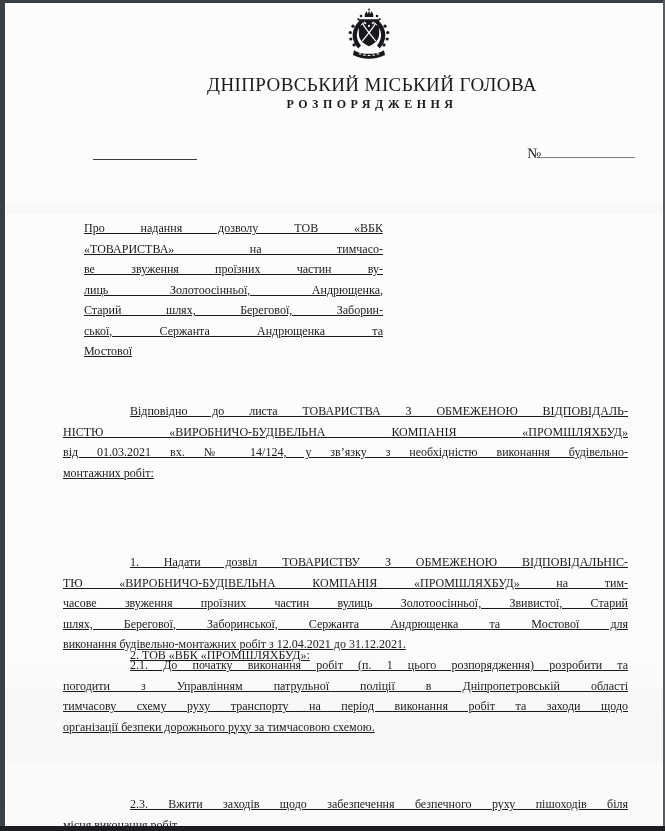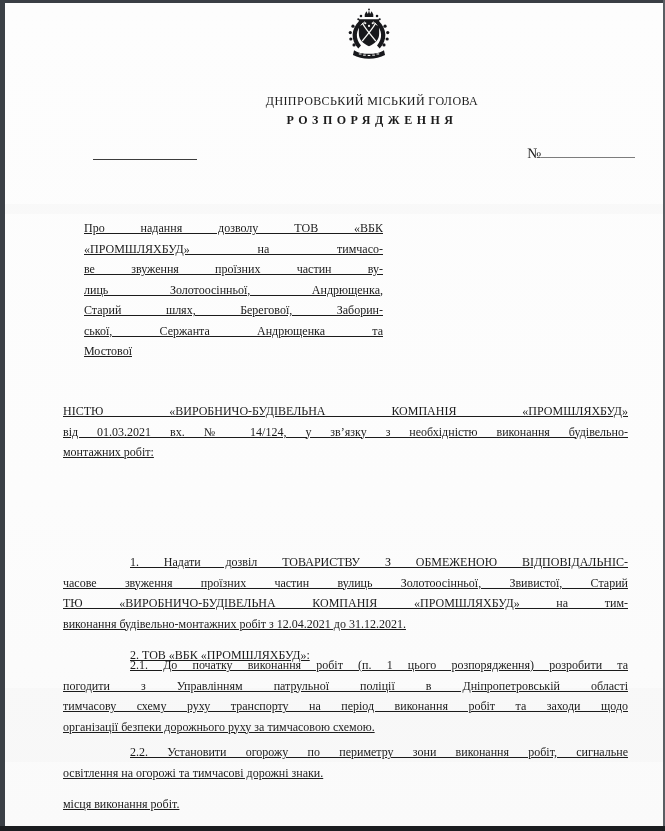--- a/index.html
+++ b/index.html
@@ -22,21 +22,21 @@
   .edge-left   { left: 0; top: 0; width: 5px;  height: 831px; background: #3b4046; }
   .edge-right  { right: 0; top: 0; width: 2px; height: 831px; background: #5a5e63; }
   .edge-bottom { left: 0; bottom: 0; width: 665px; height: 5px; background: #1b1d20; }
   .scan-band { position: absolute; left: 0; width: 665px; background: rgba(60,60,70,0.02); pointer-events: none; }
   .band1 { top: 204px; height: 10px; }
   .band2 { top: 688px; height: 74px; background: rgba(60,60,70,0.015); }
 
   .emblem { position: absolute; left: 343px; top: 8px; width: 52px; height: 62px; }
 
   .header-text { position: absolute; left: 132px; top: 76px; width: 480px; text-align: center; }
-  .org-title { font-size: 12px; line-height: 18px; letter-spacing: 0.4px; white-space: nowrap; margin-top: 16px; }
+  .org-title { font-size: 19px; line-height: 18px; letter-spacing: 0.4px; white-space: nowrap; }
   .doc-type  { margin-top: 3px; font-size: 12px; font-weight: bold; letter-spacing: 4.5px; white-space: nowrap; }
 
   .date-blank { position: absolute; left: 93px; top: 150px; width: 104px; height: 10px;
                 border-bottom: 1.4px solid #3c3c3c; }
   .number-block { position: absolute; left: 527px; top: 145px; font-size: 14.5px; white-space: nowrap; }
   .number-line { display: inline-block; width: 94px; height: 13px; border-bottom: 1.3px solid #7d7d7d;
                  vertical-align: baseline; }
 
   .textblock { position: absolute; font-size: 12px; line-height: 20.5px; text-decoration: underline; }
   .subject { left: 84px; top: 218px; width: 299px; }
@@ -106,58 +106,57 @@
   </div>
 
   <div class="date-blank"></div>
 
   <div class="number-block">
     <span>№</span><span class="number-line"></span>
   </div>
 
   <div class="textblock subject">
     <div class="line">Про надання дозволу ТОВ «ВБК</div>
-    <div class="line">«ПРОМШЛЯХБУД» на тимчасо-</div>
+    <div class="line">«ТОВАРИСТВА» на тимчасо-</div>
     <div class="line">ве звуження проїзних частин ву-</div>
     <div class="line">лиць Золотоосінньої, Андрющенка,</div>
     <div class="line">Старий шлях, Берегової, Заборин-</div>
     <div class="line">ської, Сержанта Андрющенка та</div>
     <div class="line last">Мостової</div>
   </div>
 
   <div class="textblock intro">
+    <div class="line indent">Відповідно до листа ТОВАРИСТВА З ОБМЕЖЕНОЮ ВІДПОВІДАЛЬ-</div>
     <div class="line">НІСТЮ «ВИРОБНИЧО-БУДІВЕЛЬНА КОМПАНІЯ «ПРОМШЛЯХБУД»</div>
     <div class="line">від 01.03.2021 вх. № 14/124, у зв’язку з необхідністю виконання будівельно-</div>
     <div class="line last">монтажних робіт:</div>
   </div>
 
   <div class="textblock item1">
     <div class="line indent">1. Надати дозвіл ТОВАРИСТВУ З ОБМЕЖЕНОЮ ВІДПОВІДАЛЬНІС-</div>
+    <div class="line">ТЮ «ВИРОБНИЧО-БУДІВЕЛЬНА КОМПАНІЯ «ПРОМШЛЯХБУД» на тим-</div>
     <div class="line">часове звуження проїзних частин вулиць Золотоосінньої, Звивистої, Старий</div>
-    <div class="line">ТЮ «ВИРОБНИЧО-БУДІВЕЛЬНА КОМПАНІЯ «ПРОМШЛЯХБУД» на тим-</div>
+    <div class="line">шлях, Берегової, Заборинської, Сержанта Андрющенка та Мостової для</div>
     <div class="line last">виконання будівельно-монтажних робіт з 12.04.2021 до 31.12.2021.</div>
   </div>
 
   <div class="textblock item2">
     <div class="line last indent">2. ТОВ «ВБК «ПРОМШЛЯХБУД»:</div>
   </div>
 
   <div class="textblock item2-1">
     <div class="line indent">2.1. До початку виконання робіт (п. 1 цього розпорядження) розробити та</div>
     <div class="line">погодити з Управлінням патрульної поліції в Дніпропетровській області</div>
     <div class="line">тимчасову схему руху транспорту на період виконання робіт та заходи щодо</div>
     <div class="line last">організації безпеки дорожнього руху за тимчасовою схемою.</div>
   </div>
 
-  <div class="textblock item2-2">
-    <div class="line indent">2.2. Установити огорожу по периметру зони виконання робіт, сигнальне</div>
-    <div class="line last">освітлення на огорожі та тимчасові дорожні знаки.</div>
-  </div>
 
   <div class="textblock item2-3">
+    <div class="line indent">2.3. Вжити заходів щодо забезпечення безпечного руху пішоходів біля</div>
     <div class="line last">місця виконання робіт.</div>
   </div>
 
   <div class="edge edge-top"></div>
   <div class="edge edge-left"></div>
   <div class="edge edge-right"></div>
   <div class="edge edge-bottom"></div>
 
 </div>
 

